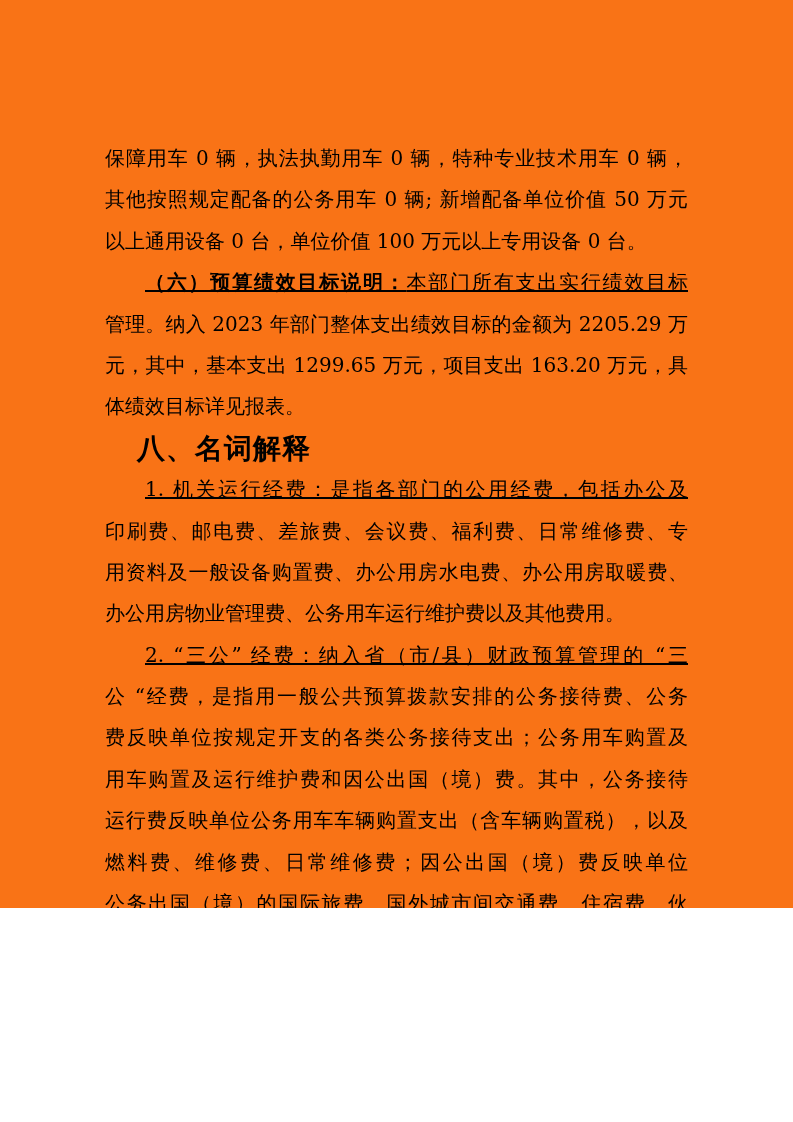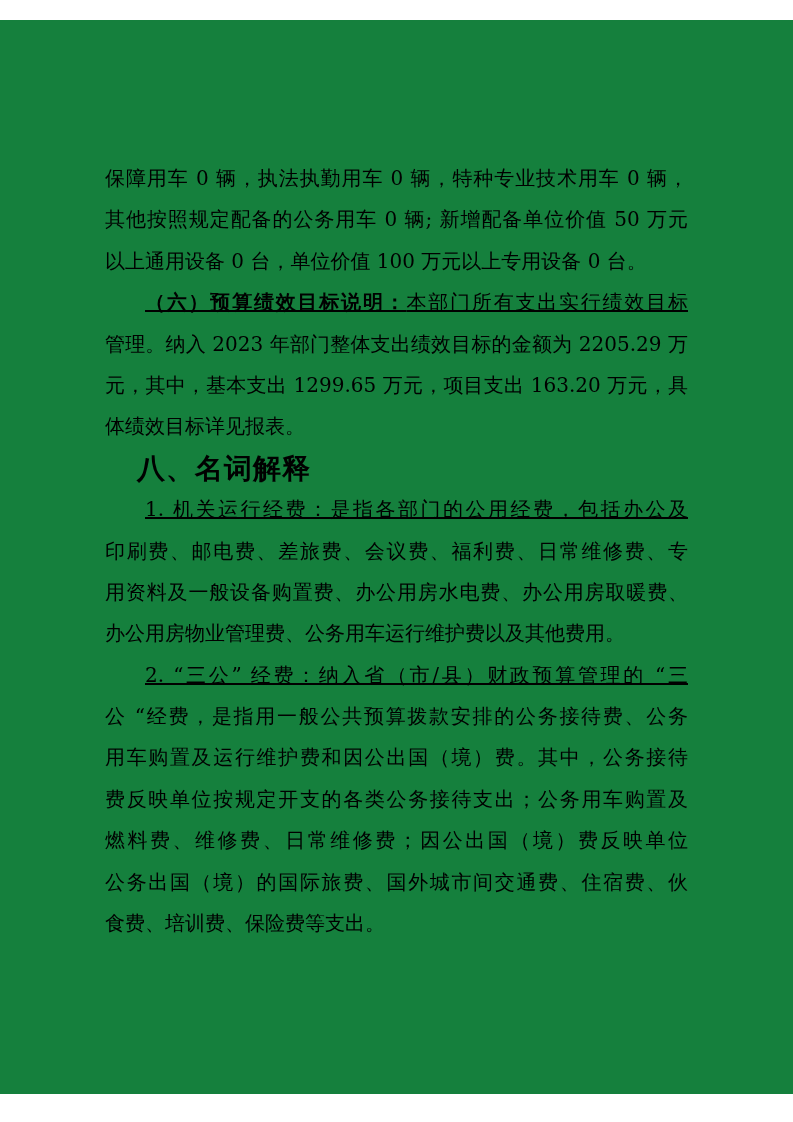--- a/index.html
+++ b/index.html
@@ -4,25 +4,24 @@
 <style>
   * { margin: 0; padding: 0; box-sizing: border-box; }
   html, body {
     width: 793px;
     background: #ffffff;
     font-family: "DejaVu Serif", "Liberation Serif", serif;
   }
   .page {
     position: relative;
     width: 793px;
-    height: 1074px;
-    background: #15803d;
+    height: 908px;
+    background: #f97316;
     overflow: hidden;
     color: #000000;
-    margin-top: 20px;
   }
   .content {
     position: absolute;
     left: 105px;
     top: 138px;
     width: 583px;
   }
   .line {
     height: 41.4px;
     line-height: 41.4px;
@@ -74,21 +73,22 @@
     <div>
       <div class="line ind">1. 机关运行经费：是指各部门的公用经费，包括办公及</div>
       <div class="line">印刷费、邮电费、差旅费、会议费、福利费、日常维修费、专</div>
       <div class="line">用资料及一般设备购置费、办公用房水电费、办公用房取暖费、</div>
       <div class="line lastline">办公用房物业管理费、公务用车运行维护费以及其他费用。</div>
     </div>
 
     <div>
       <div class="line ind">2. “三公” 经费：纳入省（市/县）财政预算管理的 “三</div>
       <div class="line">公 “经费，是指用一般公共预算拨款安排的公务接待费、公务</div>
+      <div class="line">费反映单位按规定开支的各类公务接待支出；公务用车购置及</div>
       <div class="line">用车购置及运行维护费和因公出国（境）费。其中，公务接待</div>
-      <div class="line">费反映单位按规定开支的各类公务接待支出；公务用车购置及</div>
+      <div class="line">运行费反映单位公务用车车辆购置支出（含车辆购置税），以及</div>
       <div class="line">燃料费、维修费、日常维修费；因公出国（境）费反映单位</div>
       <div class="line">公务出国（境）的国际旅费、国外城市间交通费、住宿费、伙</div>
       <div class="line lastline">食费、培训费、保险费等支出。</div>
     </div>
 
   </div>
 </div>
 
 </body></html>

